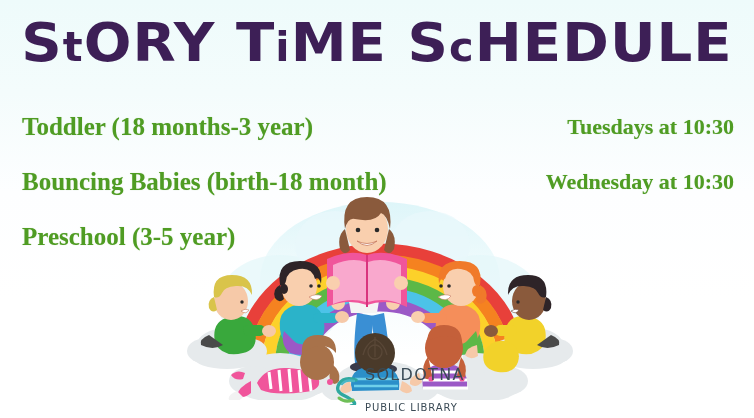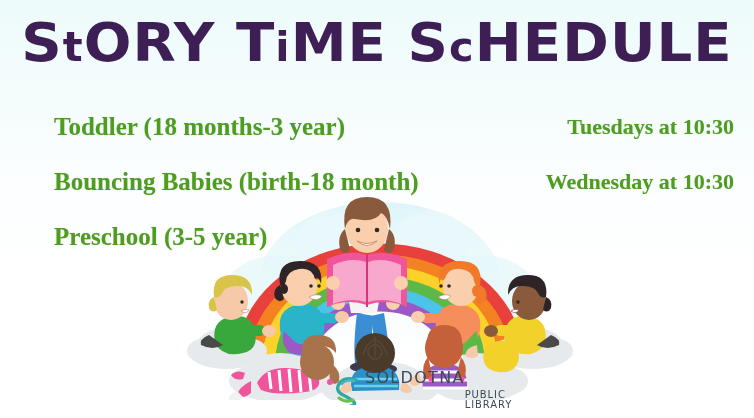--- a/index.html
+++ b/index.html
@@ -38,21 +38,20 @@
   .rows{
     position:absolute;
     left:0;top:99px;width:754px;
     z-index:6;
   }
   .row{
     position:relative;
     height:55px;
     display:flex;
     align-items:center;
-    margin-left:32px;
   }
   .row .prog{
     position:absolute;
     left:22px;
     color:#4f9c23;
     font-family:"Liberation Serif", serif;
     font-weight:bold;
     font-size:25px;
     white-space:nowrap;
     text-shadow:0 0 1px rgba(79,156,35,.35);
@@ -78,21 +77,21 @@
 
   
   .logo{
     position:absolute;
     left:335px;top:370px;
     width:190px;height:40px;
     z-index:8;
     display:flex;align-items:center;
   }
   .logo-mark{width:26px;height:30px;flex:0 0 26px;margin-right:4px;}
-  .logo-text{display:flex;flex-direction:row;justify-content:center;line-height:1;}
+  .logo-text{display:flex;flex-direction:column;justify-content:center;line-height:1;}
   .logo-name{
     font-family:"DejaVu Sans", sans-serif;
     font-size:16px;letter-spacing:1.3px;
     color:#3a4a55;
   }
   .logo-sub{
     font-family:"DejaVu Sans", sans-serif;
     font-size:10px;letter-spacing:.9px;
     color:#3a4a55;margin-top:20px;
   }

